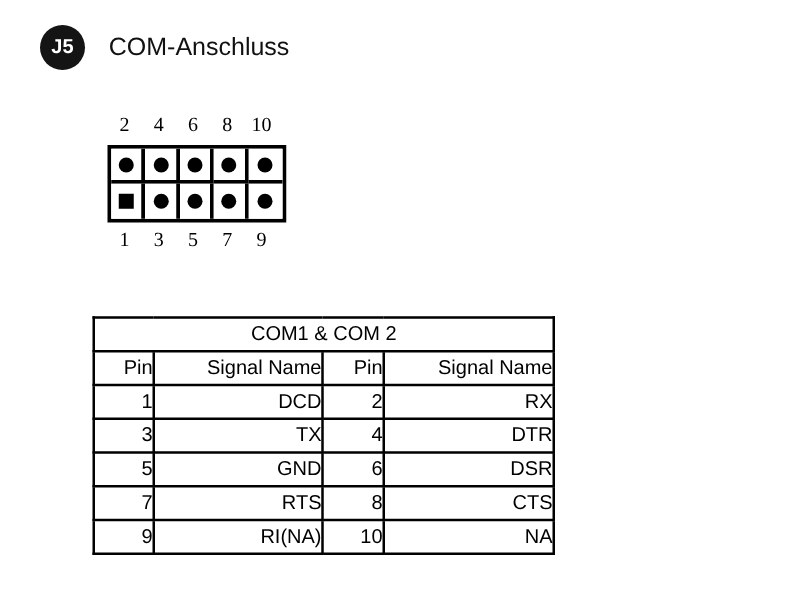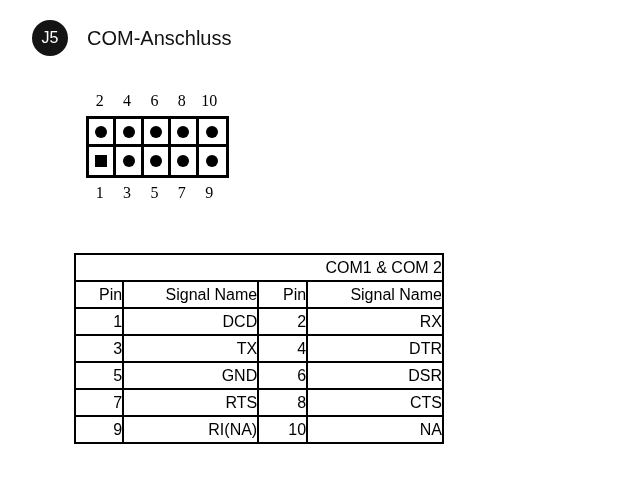--- a/index.html
+++ b/index.html
@@ -24,21 +24,21 @@
     display: flex;
     align-items: center;
   }
   #badge {
     width: 36px;
     height: 36px;
     border-radius: 50%;
     background: #141414;
     color: #ffffff;
     font-size: 16px;
-    font-weight: 400;
+    font-weight: 700;
     display: flex;
     align-items: center;
     justify-content: center;
     letter-spacing: 0px;
     flex: none;
   }
   #page-title {
     margin-left: 19px;
     font-size: 20px;
     font-weight: 400;
@@ -110,20 +110,21 @@
   #signal-table td, #signal-table th {
     border: 2px solid #000000;
     height: 25px;
     padding: 0 0 0 5px;
     font-weight: 400;
     text-align: right;
     vertical-align: middle;
     white-space: nowrap;
   }
   #signal-table th.table-caption {
+    text-align: center;
     padding-left: 0;
   }
   .col-pin   { width: 46px; }
   .col-sig   { width: 138px; }
   .col-pin2  { width: 47px; }
   .col-sig2  { width: 139px; }
 </style>
 </head>
 <body>
 

